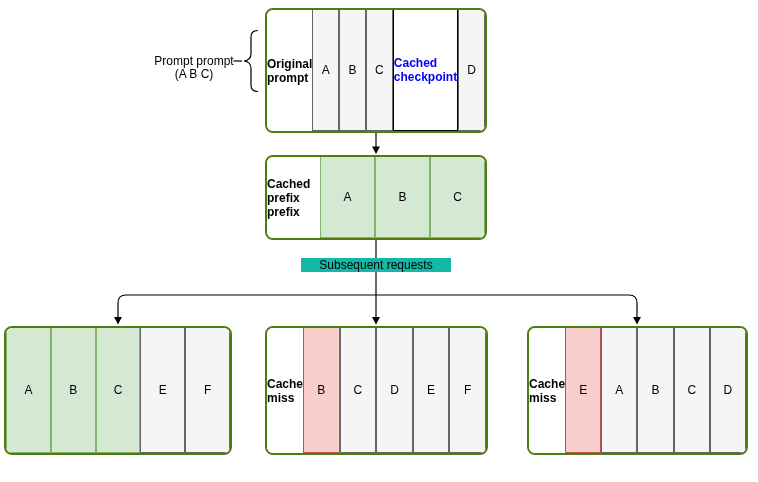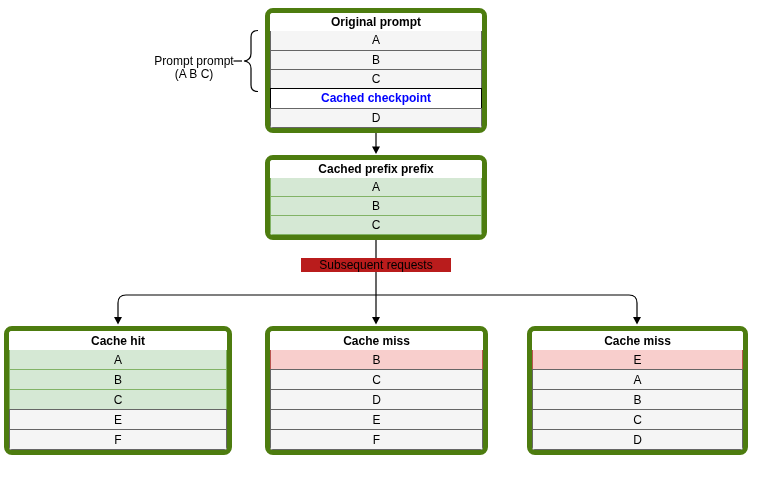--- a/index.html
+++ b/index.html
@@ -15,27 +15,28 @@
   }
   #connectors {
     position: absolute;
     left: 0; top: 0;
     width: 758px; height: 482px;
     z-index: 0;
   }
   .box {
     position: absolute;
     display: flex;
-    flex-direction: column;
+    flex-direction: row;
     background: #ffffff;
-    border: 5px solid #4d7c0f;
+    border: 2px solid #4d7c0f;
     border-radius: 8px;
     overflow: hidden;
     box-sizing: border-box;
     z-index: 1;
+    justify-content: flex-end;
   }
   .hdr {
     flex: 1;
     display: flex;
     align-items: center;
     justify-content: center;
     font-weight: bold;
     background: #ffffff;
     position: relative;
     z-index: 2;
@@ -60,21 +61,21 @@
   }
   .float-label {
     position: absolute;
     text-align: center;
     line-height: 13px;
     z-index: 2;
   }
   #prefix-label { left: 146px; top: 55px; width: 96px; }
   #subsequent-label {
     left: 301px; top: 258px; width: 150px;
-    background: #b91c1c; line-height: 14px;
+    background: #14b8a6; line-height: 14px;
   }
 </style>
 </head>
 <body>
 
 <div id="canvas">
 
   <svg id="connectors" viewBox="0 0 758 482" xmlns="http://www.w3.org/2000/svg">
 
     <path d="M376 133 L376 147" stroke="#000" stroke-width="1.2" fill="none"></path>
@@ -110,21 +111,20 @@
   <div class="box" style="left:265px; top:155px; width:222px; height:85px;">
     <div class="hdr">Cached prefix prefix</div>
     <div class="row green">A</div>
     <div class="row green">B</div>
     <div class="row green">C</div>
   </div>
 
   <div class="float-label" id="subsequent-label">Subsequent requests</div>
 
   <div class="box" style="left:4px; top:326px; width:228px; height:129px;">
-    <div class="hdr">Cache hit</div>
     <div class="row green">A</div>
     <div class="row green">B</div>
     <div class="row green">C</div>
     <div class="row gray">E</div>
     <div class="row gray">F</div>
   </div>
 
   <div class="box" style="left:265px; top:326px; width:223px; height:129px;">
     <div class="hdr">Cache miss</div>
     <div class="row red">B</div>

